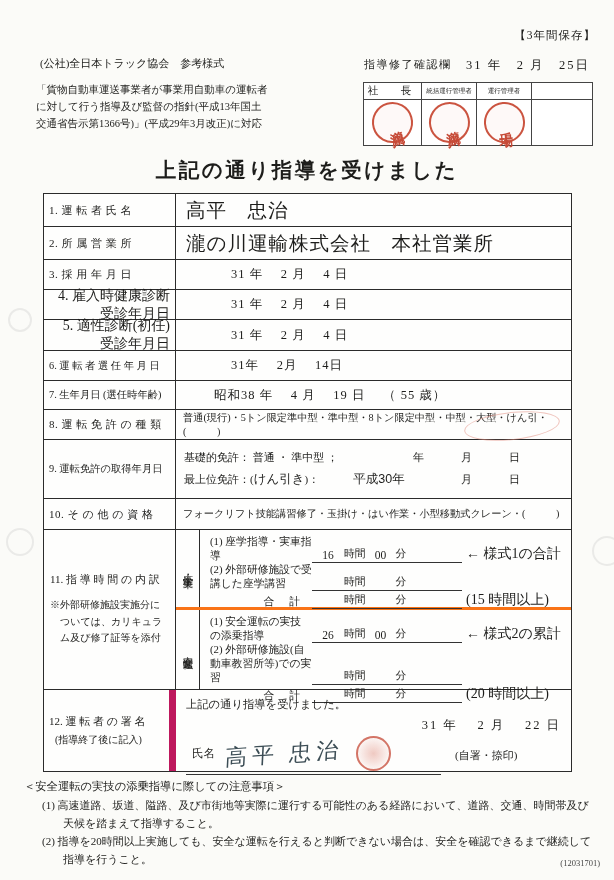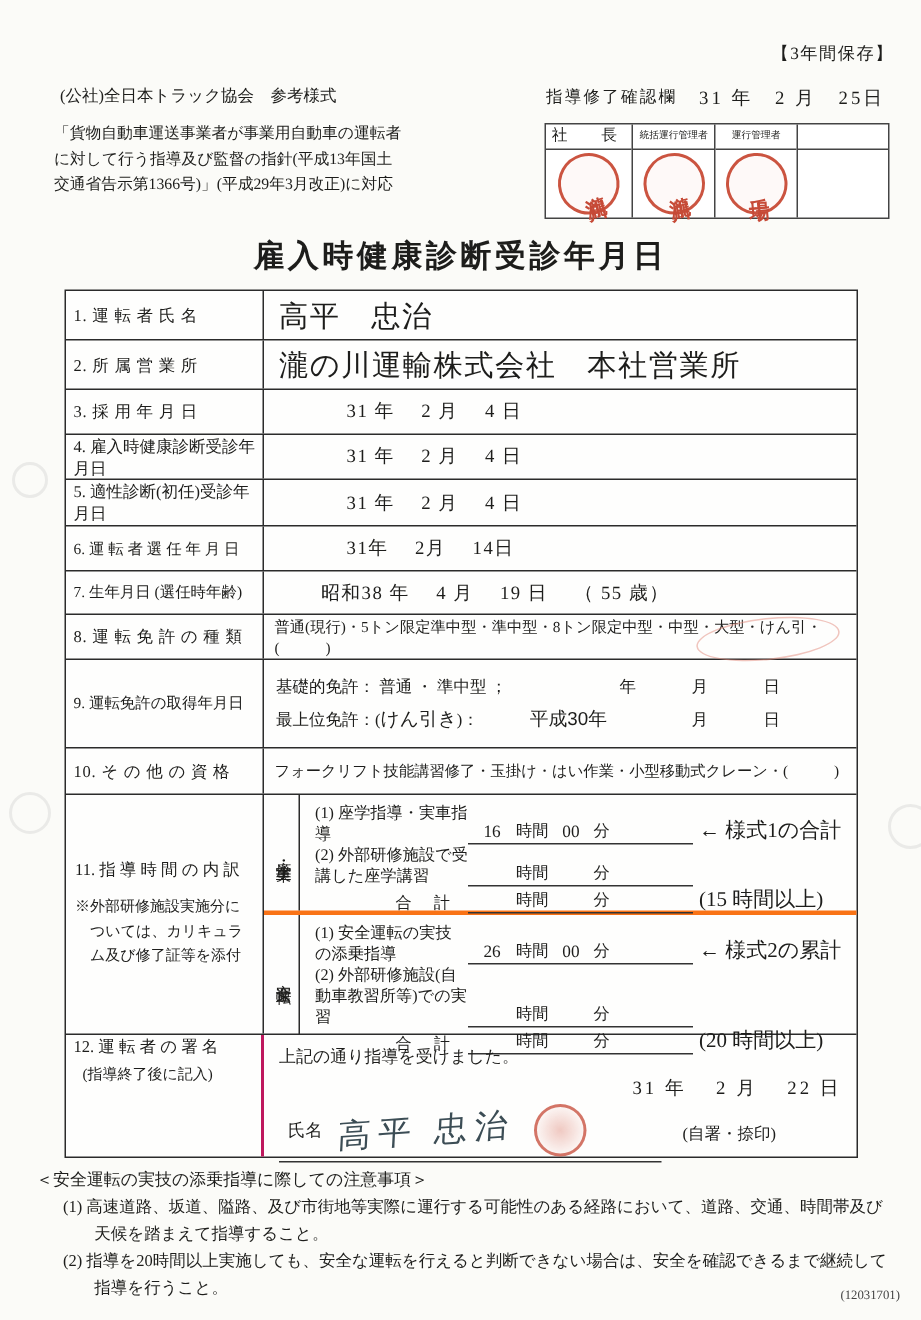--- a/index.html
+++ b/index.html
@@ -31,21 +31,21 @@
 
   
   .mtable{position:absolute;left:43px;top:193px;width:529px;border:1.4px solid #2b2b2b;
           box-sizing:border-box;background:#fefefd;}
   .mrow{display:flex;border-bottom:1px solid #2b2b2b;box-sizing:border-box;}
   .mrow:last-child{border-bottom:none;}
   .h33{height:33px}.h30{height:30px}.h31{height:31px}.h29{height:29px}
   .h59{height:59px}.h160{height:160px}.h81{height:81px}
   .mlabel{width:132px;border-right:1px solid #2b2b2b;display:flex;align-items:center;
           padding:0 5px;font-size:11px;box-sizing:border-box;letter-spacing:.5px;}
-  .mlabel.small{font-size:11px;letter-spacing:0;}
+  .mlabel.small{font-size:14px;letter-spacing:0;text-align:right;}
   .mlabel.mid{font-size:10.3px;letter-spacing:0;}
   .mvalue{flex:1;display:flex;align-items:center;box-sizing:border-box;position:relative;}
   .big-val{font-size:19.5px;padding-left:10px;letter-spacing:1px;}
   .date-val{font-size:12.5px;padding-left:55px;letter-spacing:1px;}
   .date-val.less{padding-left:38px;}
   .long-val{font-size:10.2px;padding-left:7px;letter-spacing:0;}
 
   
   .r9col{flex:1;display:flex;flex-direction:column;justify-content:space-evenly;
          padding:4px 8px;box-sizing:border-box;font-size:11px;}
@@ -71,22 +71,22 @@
   .t-label{flex:1;}
   .t-label.right{text-align:right;padding-right:10px;letter-spacing:2px;}
   .t-fill{width:150px;border-bottom:1px solid #333;display:flex;align-items:flex-end;
           padding-bottom:1px;box-sizing:border-box;}
   .t-h{width:32px;text-align:center;font-size:11.5px;}
   .t-m{width:30px;text-align:center;font-size:11.5px;}
   .t-unit{font-size:10.8px;}
   .t-suffix{width:100px;padding-left:4px;font-size:14px;white-space:nowrap;}
 
   
-  .mlabel12{width:132px;border-right:2px solid #be185d;box-sizing:border-box;
-            display:flex;flex-direction:column;justify-content:flex-start;padding:0 5px;font-size:11px;}
+  .mlabel12{width:132px;border-right:7px solid #be185d;box-sizing:border-box;
+            display:flex;flex-direction:column;justify-content:center;padding:0 5px;font-size:11px;}
   .mlabel12 .l2{font-size:10px;margin-top:4px;padding-left:6px;}
   .r12col{flex:1;padding:7px 10px;box-sizing:border-box;}
   .statement{font-size:11.3px;}
   .r12date{margin:5px 0 0 52px;font-size:12.5px;letter-spacing:2px;text-align:right;}
   .sigrow{display:flex;align-items:center;margin-top:2px;}
   .namewrap{display:flex;align-items:center;border-bottom:1px solid #333;width:255px;
             padding:0 4px 3px 6px;box-sizing:border-box;}
   .namelabel{font-size:11.5px;}
   .signature{font-size:22px;margin-left:10px;letter-spacing:5px;color:#3c4d55;
              transform:rotate(-4deg) skewX(-7deg);font-weight:500;white-space:nowrap;}
@@ -149,21 +149,21 @@
             <span>千場</span>
           </div>
       </div>
     </div>
     <div class="app-col">
       <div class="app-head"></div>
       <div class="app-body"></div>
     </div>
   </div>
 
-  <div class="title">雇入時健康診断受診年月日</div>
+  <div class="title">上記の通り指導を受けました</div>
 
   <div class="mtable">
 
     <div class="mrow h33">
       <div class="mlabel">1. 運 転 者 氏 名</div>
       <div class="mvalue big-val">高平　忠治</div>
     </div>
 
     <div class="mrow h33">
       <div class="mlabel">2. 所 属 営 業 所</div>

